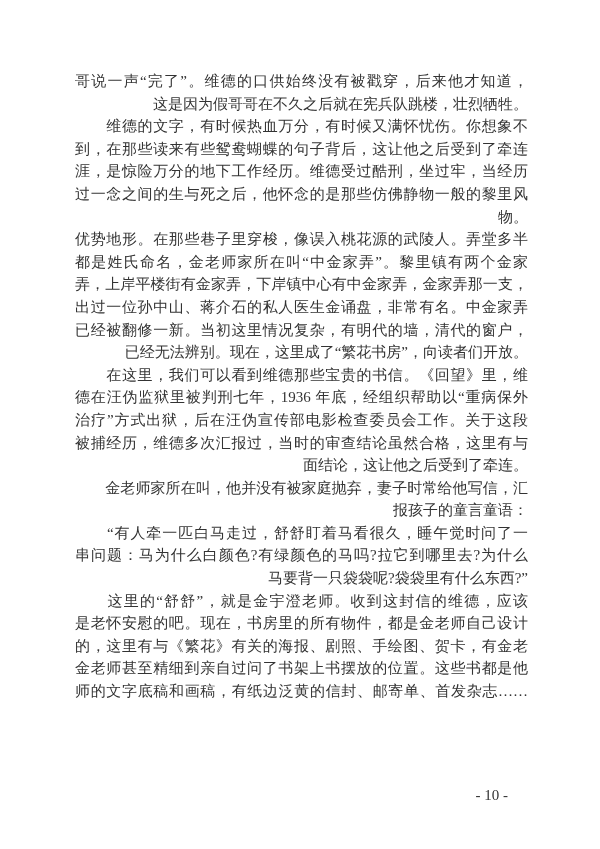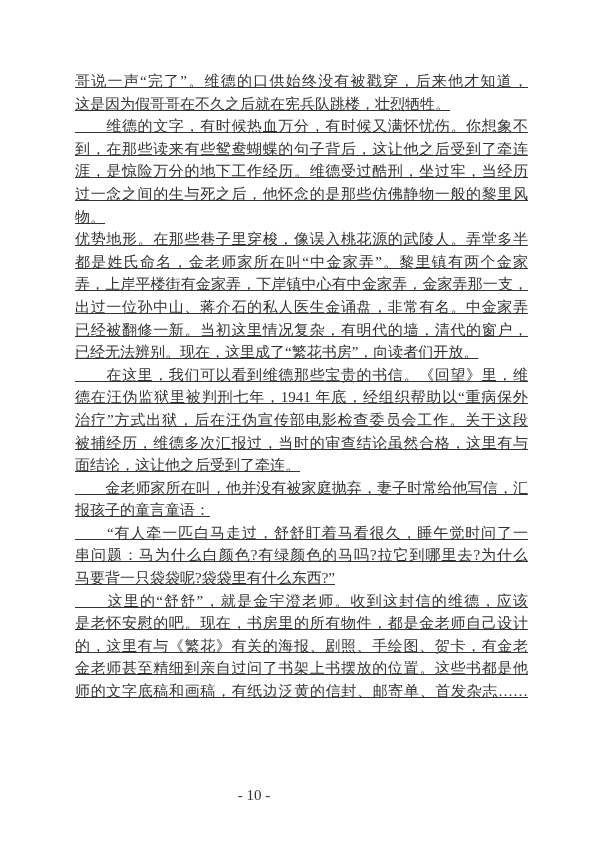--- a/index.html
+++ b/index.html
@@ -23,40 +23,39 @@
     background: #ffffff;
   }
   .doc {
     position: absolute;
     left: 75px;
     top: 70px;
     width: 453px;
     color: #333333;
     font-size: 15px;
     line-height: 22.6px;
-    text-decoration: underline;
   }
   .ln {
     height: 22.6px;
     overflow: visible;
-    text-align: left;
+    text-align: right;
     white-space: nowrap;
   }
   .ln.j {
     white-space: normal;
     text-align: justify;
     text-align-last: justify;
     text-justify: inter-character;
   }
   .pagenum {
     position: absolute;
     left: 0;
     top: 785px;
     width: 508px;
-    text-align: center;
+    text-align: right;
     color: #333333;
     font-size: 15px;
     line-height: 20px;
   }
 </style>
 </head>
 <body>
 
 <div class="page">
   <div class="doc">
@@ -67,21 +66,21 @@
     <div class="ln j">涯，是惊险万分的地下工作经历。维德受过酷刑，坐过牢，当经历</div>
     <div class="ln j">过一念之间的生与死之后，他怀念的是那些仿佛静物一般的黎里风</div>
     <div class="ln">物。</div>
     <div class="ln j">优势地形。在那些巷子里穿梭，像误入桃花源的武陵人。弄堂多半</div>
     <div class="ln j">都是姓氏命名，金老师家所在叫“中金家弄”。黎里镇有两个金家</div>
     <div class="ln j">弄，上岸平楼街有金家弄，下岸镇中心有中金家弄，金家弄那一支，</div>
     <div class="ln j">出过一位孙中山、蒋介石的私人医生金诵盘，非常有名。中金家弄</div>
     <div class="ln j">已经被翻修一新。当初这里情况复杂，有明代的墙，清代的窗户，</div>
     <div class="ln">已经无法辨别。现在，这里成了“繁花书房”，向读者们开放。</div>
     <div class="ln j">　　在这里，我们可以看到维德那些宝贵的书信。《回望》里，维</div>
-    <div class="ln j">德在汪伪监狱里被判刑七年，1941 年底，经组织帮助以“重病保外</div>
+    <div class="ln j">德在汪伪监狱里被判刑七年，1936 年底，经组织帮助以“重病保外</div>
     <div class="ln j">治疗”方式出狱，后在汪伪宣传部电影检查委员会工作。关于这段</div>
     <div class="ln j">被捕经历，维德多次汇报过，当时的审查结论虽然合格，这里有与</div>
     <div class="ln">面结论，这让他之后受到了牵连。</div>
     <div class="ln j">　　金老师家所在叫，他并没有被家庭抛弃，妻子时常给他写信，汇</div>
     <div class="ln">报孩子的童言童语：</div>
     <div class="ln j">　　“有人牵一匹白马走过，舒舒盯着马看很久，睡午觉时问了一</div>
     <div class="ln j">串问题：马为什么白颜色?有绿颜色的马吗?拉它到哪里去?为什么</div>
     <div class="ln">马要背一只袋袋呢?袋袋里有什么东西?”</div>
     <div class="ln j">　　这里的“舒舒”，就是金宇澄老师。收到这封信的维德，应该</div>
     <div class="ln j">是老怀安慰的吧。现在，书房里的所有物件，都是金老师自己设计</div>

